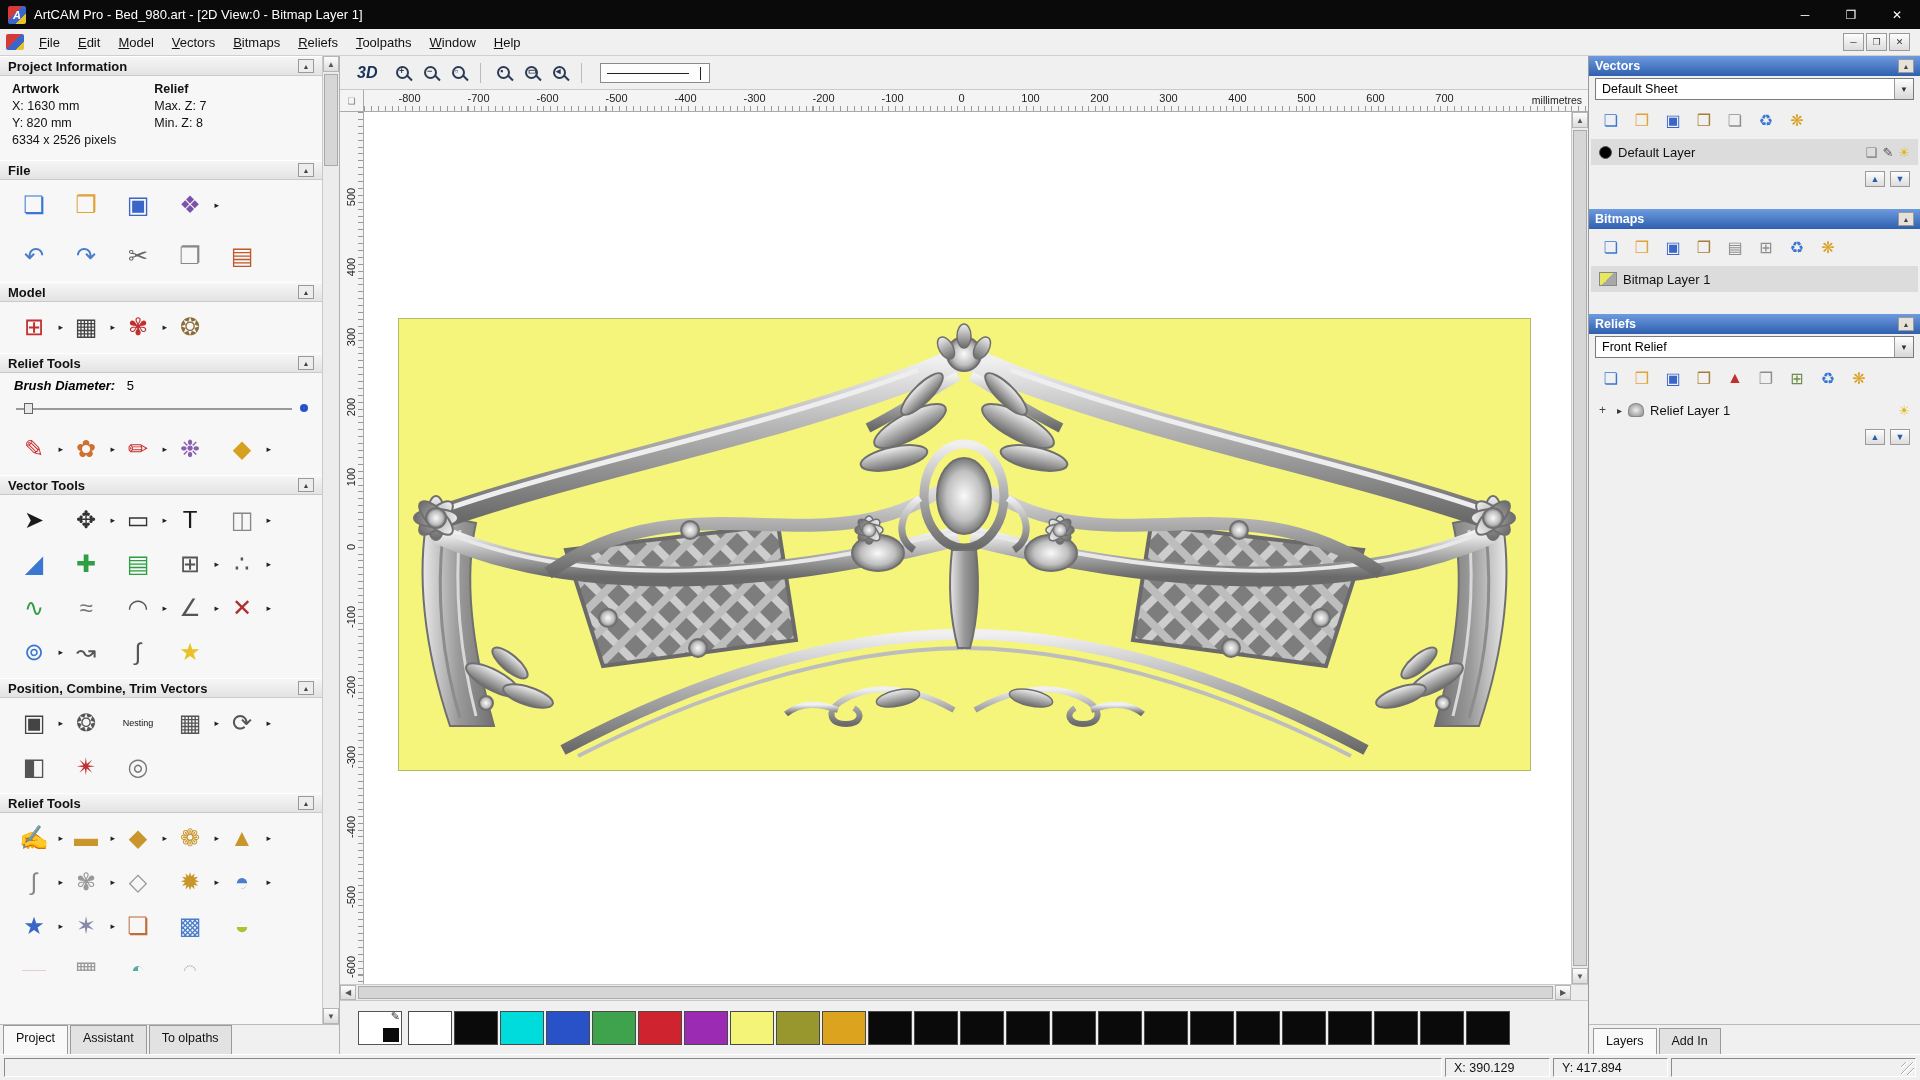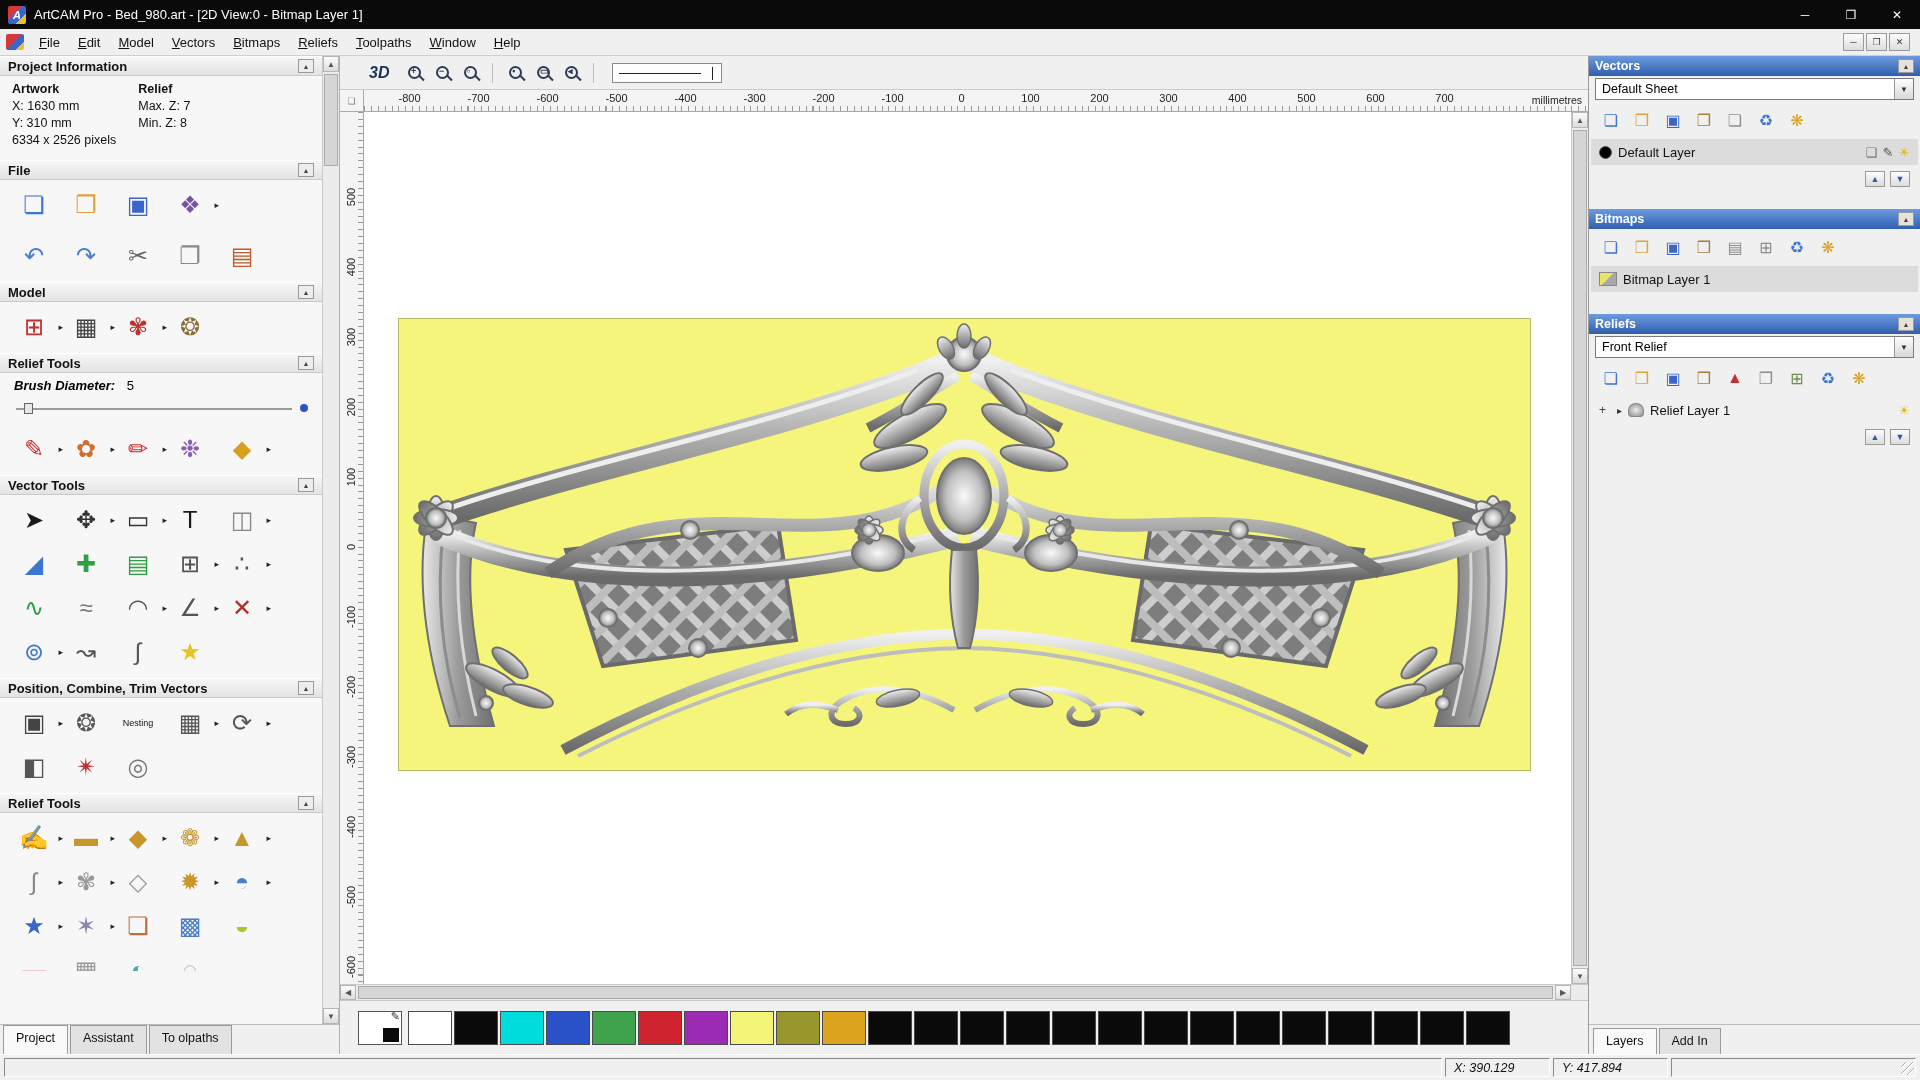--- a/index.html
+++ b/index.html
@@ -30,21 +30,21 @@
 
   
   .left-panel { width:340px; flex:0 0 340px; background:#f7f7f7; border-right:1px solid #b0b0b0; display:flex; flex-direction:column; }
   .lp-body { flex:1; position:relative; min-height:0; overflow:hidden; }
   .lp-scroll { position:absolute; left:0; top:0; right:17px; bottom:0; overflow:hidden; }
   .sec-header { height:20px; background:linear-gradient(#f6f6f6,#e3e3e3); border-top:1px solid #fff; border-bottom:1px solid #c9c9c9;
     display:flex; align-items:center; justify-content:space-between; padding:0 8px; }
   .sec-title { font-weight:bold; font-size:13px; color:#111; }
   .collapse-btn { width:16px; height:14px; border:1px solid #9a9a9a; background:#ededed; font-size:7px; color:#444;
     display:flex; align-items:center; justify-content:center; }
-  .pi-body { display:flex; padding:6px 12px 10px; gap:22px; font-size:12.5px; color:#111; }
+  .pi-body { display:flex; padding:6px 12px 10px; gap:38px; font-size:12.5px; color:#111; }
   .pi-col div { margin-bottom:3px; }
   .pi-head { font-weight:bold; }
   .tool-grid { display:grid; grid-template-columns:repeat(5,52px); row-gap:4px; padding:5px 0 6px 14px; }
   .tool { width:40px; height:40px; position:relative; display:flex; align-items:center; justify-content:center; }
   .tg { font-size:24px; line-height:1; }
   .fly { display:none; position:absolute; right:-9px; top:15px; font-size:9px; color:#222; }
   .tool[data-flyout="true"] .fly { display:block; }
   .brush-row { padding:5px 14px 1px; font-size:13px; }
   .brush-label { font-weight:bold; font-style:italic; }
   .brush-value { margin-left:8px; }
@@ -60,21 +60,21 @@
   .sb-thumb { position:absolute; left:1px; right:1px; top:18px; height:92px; background:#d6d6d6; border:1px solid #aaa; }
   .lp-tabs { height:30px; flex:0 0 30px; border-top:1px solid #bbb; display:flex; padding:0 3px; gap:2px; background:#f0f0f0; }
   .tab { padding:5px 12px 6px; border:1px solid #9a9a9a; border-bottom:none; background:#e2e2e2; font-size:12.5px; color:#111; }
   .tab[data-active="true"] { background:#f9f9f9; }
 
   
   .main-area { flex:1; display:flex; flex-direction:column; min-width:0; background:#fff; }
   .canvas-toolbar { height:34px; flex:0 0 34px; background:#f0f0f0; border-bottom:1px solid #c9c9c9;
     display:flex; align-items:center; padding:0 10px; gap:6px; }
   .btn3d { border:1px solid transparent; background:transparent; font-weight:bold; font-style:italic; font-size:16px;
-    color:#16325c; padding:2px 6px; font-family:"Liberation Sans",sans-serif;margin-left:12px; }
+    color:#16325c; padding:2px 6px; font-family:"Liberation Sans",sans-serif; }
   .tb-group { display:flex; gap:4px; }
   .tbtn { width:24px; height:24px; display:flex; align-items:center; justify-content:center; }
   .mag { position:relative; width:13px; height:13px; border:2px solid #2c3a55; border-radius:50%; }
   .mag::after { content:""; position:absolute; width:7px; height:2px; background:#2c3a55; right:-6px; bottom:-2px; transform:rotate(45deg); }
   .mag::before { content:attr(data-badge); position:absolute; top:-2px; left:1px; font-size:9px; color:#2c3a55; font-weight:bold; }
   .tb-sep { width:1px; height:20px; background:#bbb; margin:0 4px; }
   .line-style { width:110px; height:20px; border:1px solid #8a8a8a; background:#fdfdfd; position:relative; margin-left:8px; }
   .line-preview { position:absolute; left:6px; right:20px; top:9px; height:1px; background:#222; }
   .line-notch { position:absolute; right:8px; top:3px; width:1px; height:13px; background:#222; }
 
@@ -133,21 +133,21 @@
   .relief-thumb { width:16px; height:14px; border-radius:50% 50% 4px 4px; background:radial-gradient(#eee,#8a8a8a); border:1px solid #888; }
   .expander { font-size:10px; color:#333; }
   .plus-mini { font-size:12px; color:#444; width:12px; }
   .updown { display:flex; justify-content:flex-end; gap:5px; padding:4px 10px 0; }
   .ud-btn { width:20px; height:16px; border:1px solid #9a9a9a; background:linear-gradient(#fdfdfd,#dcdcdc); color:#2a5caa;
     font-size:9px; display:flex; align-items:center; justify-content:center; }
   .rp-tabs { height:30px; flex:0 0 30px; border-top:1px solid #bbb; display:flex; align-items:flex-end; padding:0 4px; gap:2px;margin-top:44px; }
 
   
   .statusbar { height:26px; flex:0 0 26px; background:#f0f0f0; border-top:1px solid #fff; display:flex; gap:3px; padding:3px 4px; align-items:stretch; }
-  .sb-cell { border:1px solid; border-color:#8a8a8a #fff #fff #8a8a8a; display:flex; align-items:center; padding:0 8px; font-size:12.5px; color:#111;font-style:italic; }
+  .sb-cell { border:1px solid; border-color:#8a8a8a #fff #fff #8a8a8a; display:flex; align-items:center; padding:0 8px; font-size:12.5px; color:#111; }
   .sb-left { flex:1; }
   .sb-x { width:105px; flex:0 0 105px; }
   .sb-y { width:115px; flex:0 0 115px; }
   .sb-right { width:245px; flex:0 0 245px; position:relative; }
   .grip { position:absolute; right:1px; bottom:1px; width:13px; height:13px;
     background:repeating-linear-gradient(135deg,transparent 0 3px,#aaa 3px 4px,#fff 4px 5px); }
 </style>
 </head>
 <body>
 
@@ -213,21 +213,21 @@
         <div class="lp-scroll">
 
           <div class="sec-header">
             <span class="sec-title">Project Information</span>
             <span class="collapse-btn">▲</span>
           </div>
           <div class="pi-body">
             <div class="pi-col">
               <div class="pi-head">Artwork</div>
               <div>X: 1630 mm</div>
-              <div>Y: 310 mm</div>
+              <div>Y: 820 mm</div>
               <div>6334 x 2526 pixels</div>
             </div>
             <div class="pi-col">
               <div class="pi-head">Relief</div>
               <div>Max. Z: 7</div>
               <div>Min. Z: 8</div>
             </div>
           </div>
 
           <div class="sec-header">

